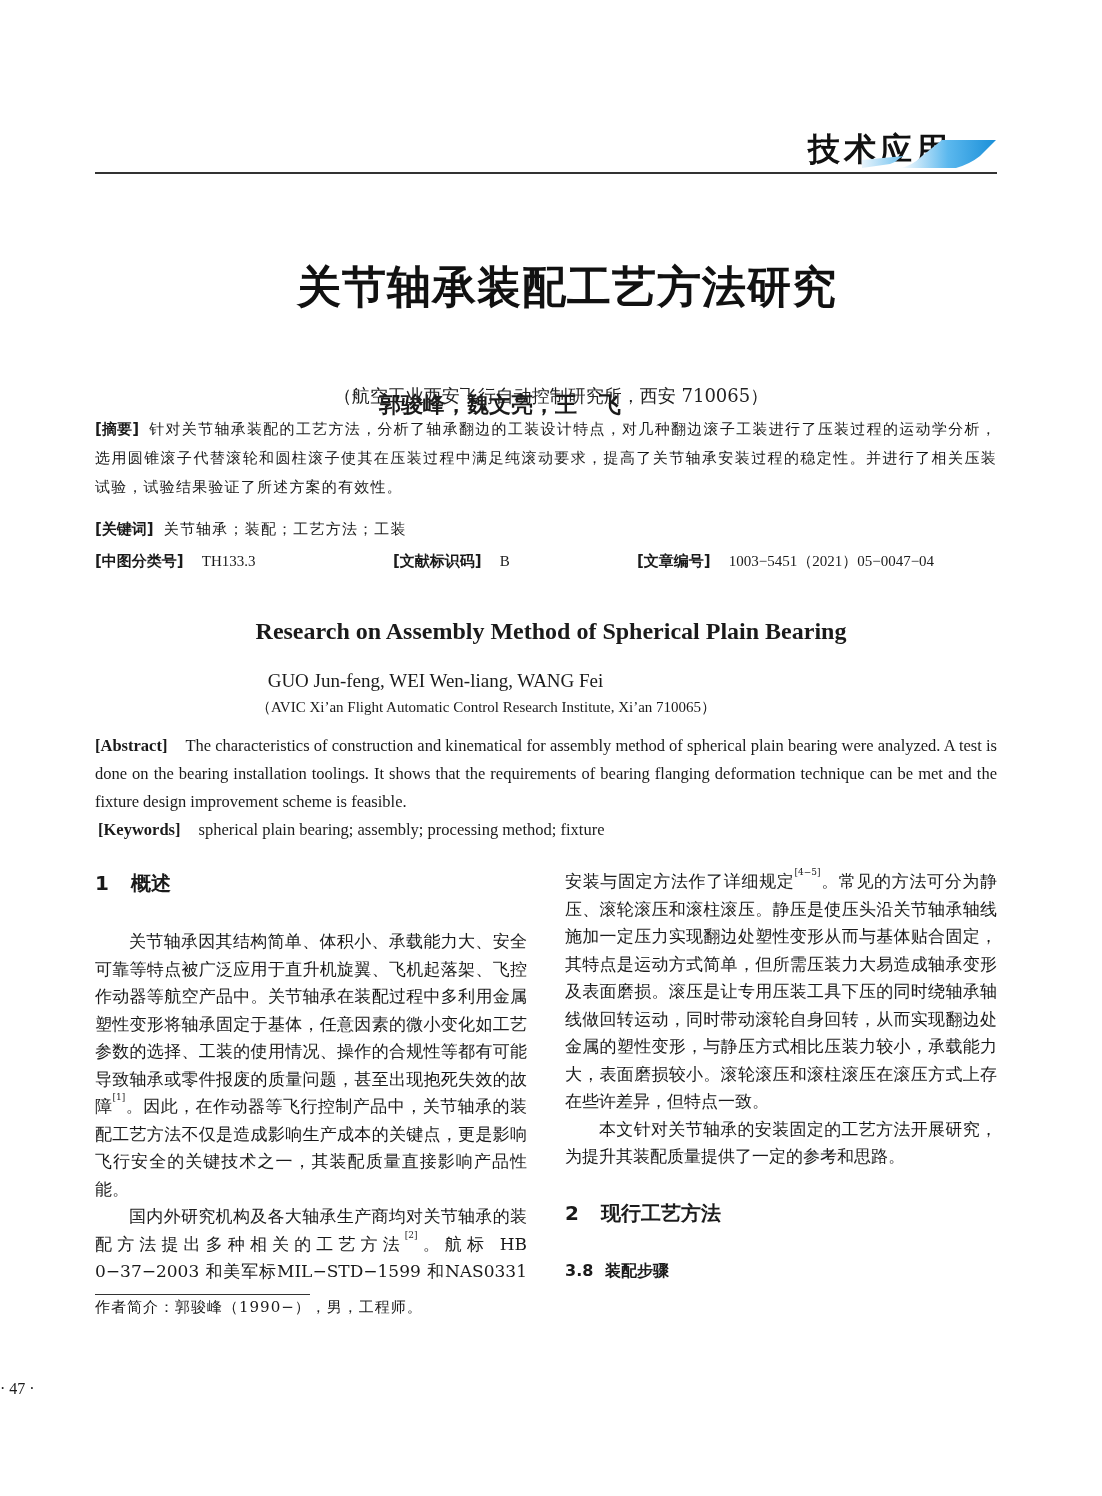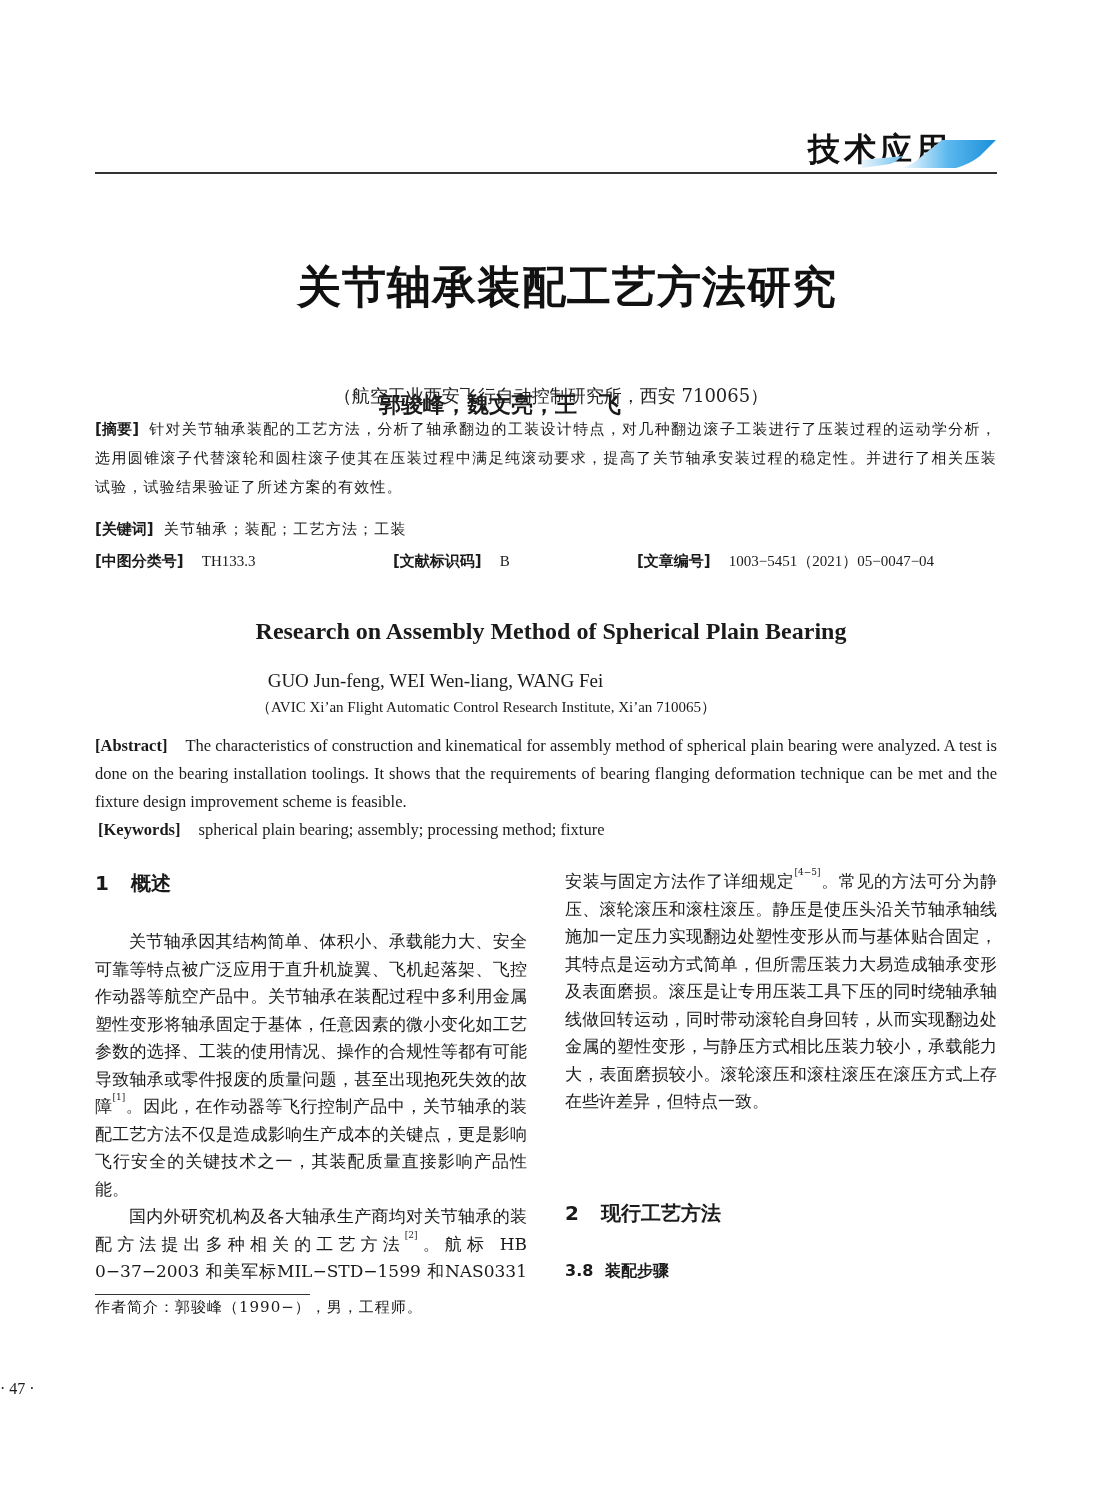--- a/index.html
+++ b/index.html
@@ -88,20 +88,21 @@
 <div class="abs h1" style="left:95px;top:870px;">
   <span class="num">1</span><span>概述</span>
 </div>
 <div class="abs col" style="left:95px;top:928px;">
   <p class="ind"><span>关节轴承因其结构简单、体积小、承载能力大、安全可靠等特点被广泛应用于直升机旋翼、飞机起落架、飞控作动器等航空产品中。关节轴承在装配过程中多利用金属塑性变形将轴承固定于基体，任意因素的微小变化如工艺参数的选择、工装的使用情况、操作的合规性等都有可能导致轴承或零件报废的质量问题，甚至出现抱死失效的故障</span><sup>[1]</sup><span>。因此，在作动器等飞行控制产品中，关节轴承的装配工艺方法不仅是造成影响生产成本的关键点，更是影响飞行安全的关键技术之一，其装配质量直接影响产品性能。</span></p>
   <p class="ind" style="height:83px;overflow:hidden;"><span>国内外研究机构及各大轴承生产商均对关节轴承的装配方法提出多种相关的工艺方法</span><sup>[2]</sup><span>。航标 HB 0−37−2003 和美军标MIL−STD−1599 和NAS0331也对轴承的安装与固定方法作了详细规定</span></p>
 </div>
 
 <div class="abs col" style="left:565px;top:868px;">
   <p>安装与固定方法作了详细规定<sup>[4−5]</sup><span>。常见的方法可分为静压、滚轮滚压和滚柱滚压。静压是使压头沿关节轴承轴线施加一定压力实现翻边处塑性变形从而与基体贴合固定，其特点是运动方式简单，但所需压装力大易造成轴承变形及表面磨损。滚压是让专用压装工具下压的同时绕轴承轴线做回转运动，同时带动滚轮自身回转，从而实现翻边处金属的塑性变形，与静压方式相比压装力较小，承载能力大，表面磨损较小。滚轮滚压和滚柱滚压在滚压方式上存在些许差异，但特点一致。</span></p>
+  <p class="ind">本文针对关节轴承的安装固定的工艺方法开展研究，为提升其装配质量提供了一定的参考和思路。</p>
 </div>
 <div class="abs h1" style="left:565px;top:1200px;">
   <span class="num">2</span><span>现行工艺方法</span>
 </div>
 <div class="abs h2" style="left:565px;top:1261px;">
   <span class="num">3.8</span><span>装配步骤</span>
 </div>
 
 <div class="abs fn-rule"></div>
 <div class="abs fn">作者简介：郭骏峰（1990−），男，工程师。</div>

